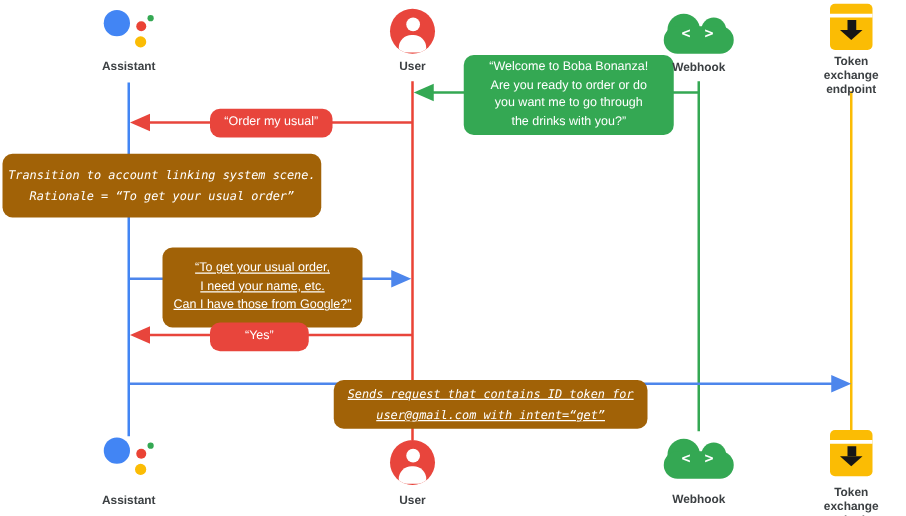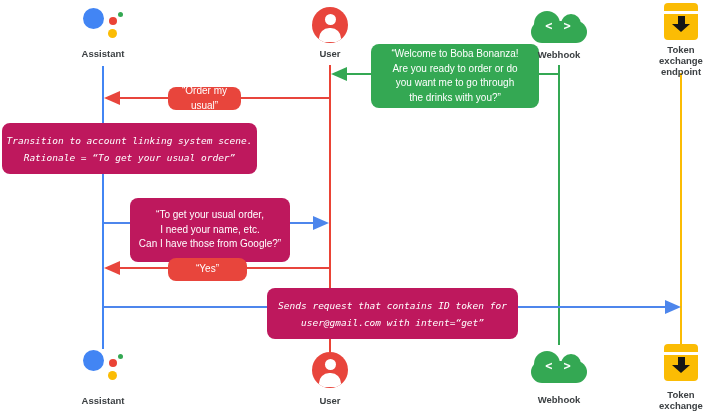--- a/index.html
+++ b/index.html
@@ -11,21 +11,21 @@
   .msg-line { position:absolute; height:2px; }
   .arrow { position:absolute; width:0; height:0; border-top:7px solid transparent; border-bottom:7px solid transparent; }
 
   
   .bubble { position:absolute; border-radius:8px; color:#fff; display:flex;
             align-items:center; justify-content:center; text-align:center;
             white-space:pre-line; }
   .bubble.sans { font-size:10px; line-height:14.5px; }
   .bubble.mono { font-family:"DejaVu Sans Mono", monospace; font-style:italic;
                  font-size:9.5px; line-height:17px; }
-  .bg-blue  { background:#be185d; }
+  .bg-blue  { background:#a16207; }
   .bg-red   { background:#e8453c; }
   .bg-green { background:#34a853; }
 
   
   .actor-label { position:absolute; transform:translateX(-50%); color:#3c4043;
                  font-size:9.5px; font-weight:700; line-height:11px; text-align:center;
                  white-space:pre-line; }
 
   
   .ga { position:absolute; width:44px; height:36px; }
@@ -83,32 +83,32 @@
   <div class="arrow" style="left:104px; top:261px; border-right:16px solid #e8453c;"></div>
 
   <div class="msg-line" style="left:104px; top:306px; width:563px; background:#4d86ec;"></div>
   <div class="arrow" style="left:665px; top:300px; border-left:16px solid #4d86ec;"></div>
 
   <div class="bubble sans bg-green" style="left:371px; top:44px; width:168px; height:64px;">“Welcome to Boba Bonanza!
 Are you ready to order or do
 you want me to go through
 the drinks with you?”</div>
 
-  <div class="bubble sans bg-red" style="left:168px; top:87px; width:73px; height:23px;">“Order my usual”</div>
+  <div class="bubble sans bg-red" style="left:168px; top:87px; width:98px; height:23px;">“Order my usual”</div>
 
   <div class="bubble mono bg-blue" style="left:2px; top:123px; width:255px; height:51px;">Transition to account linking system scene.
 Rationale = “To get your usual order”</div>
 
-  <div class="bubble sans bg-blue" style="left:130px; top:198px; width:160px; height:64px;">“To get your usual order,
+  <div class="bubble sans bg-blue" style="left:130px; top:198px; width:160px; height:64px;text-decoration:underline;">“To get your usual order,
 I need your name, etc.
 Can I have those from Google?”</div>
 
   <div class="bubble sans bg-red" style="left:168px; top:258px; width:79px; height:23px;">“Yes”</div>
 
-  <div class="bubble mono bg-blue" style="left:267px; top:288px; width:251px; height:51px;">Sends request that contains ID token for
+  <div class="bubble mono bg-blue" style="left:267px; top:304px; width:251px; height:39px;text-decoration:underline;">Sends request that contains ID token for
 user@gmail.com with intent=“get”</div>
 
   <div class="ga" style="left:81px; top:5px;">
     <i class="b"></i>
       <i class="r"></i>
       <i class="g"></i>
       <i class="y"></i>
   </div>
   <div class="actor-label" style="left:103px; top:48px;">Assistant</div>
 

